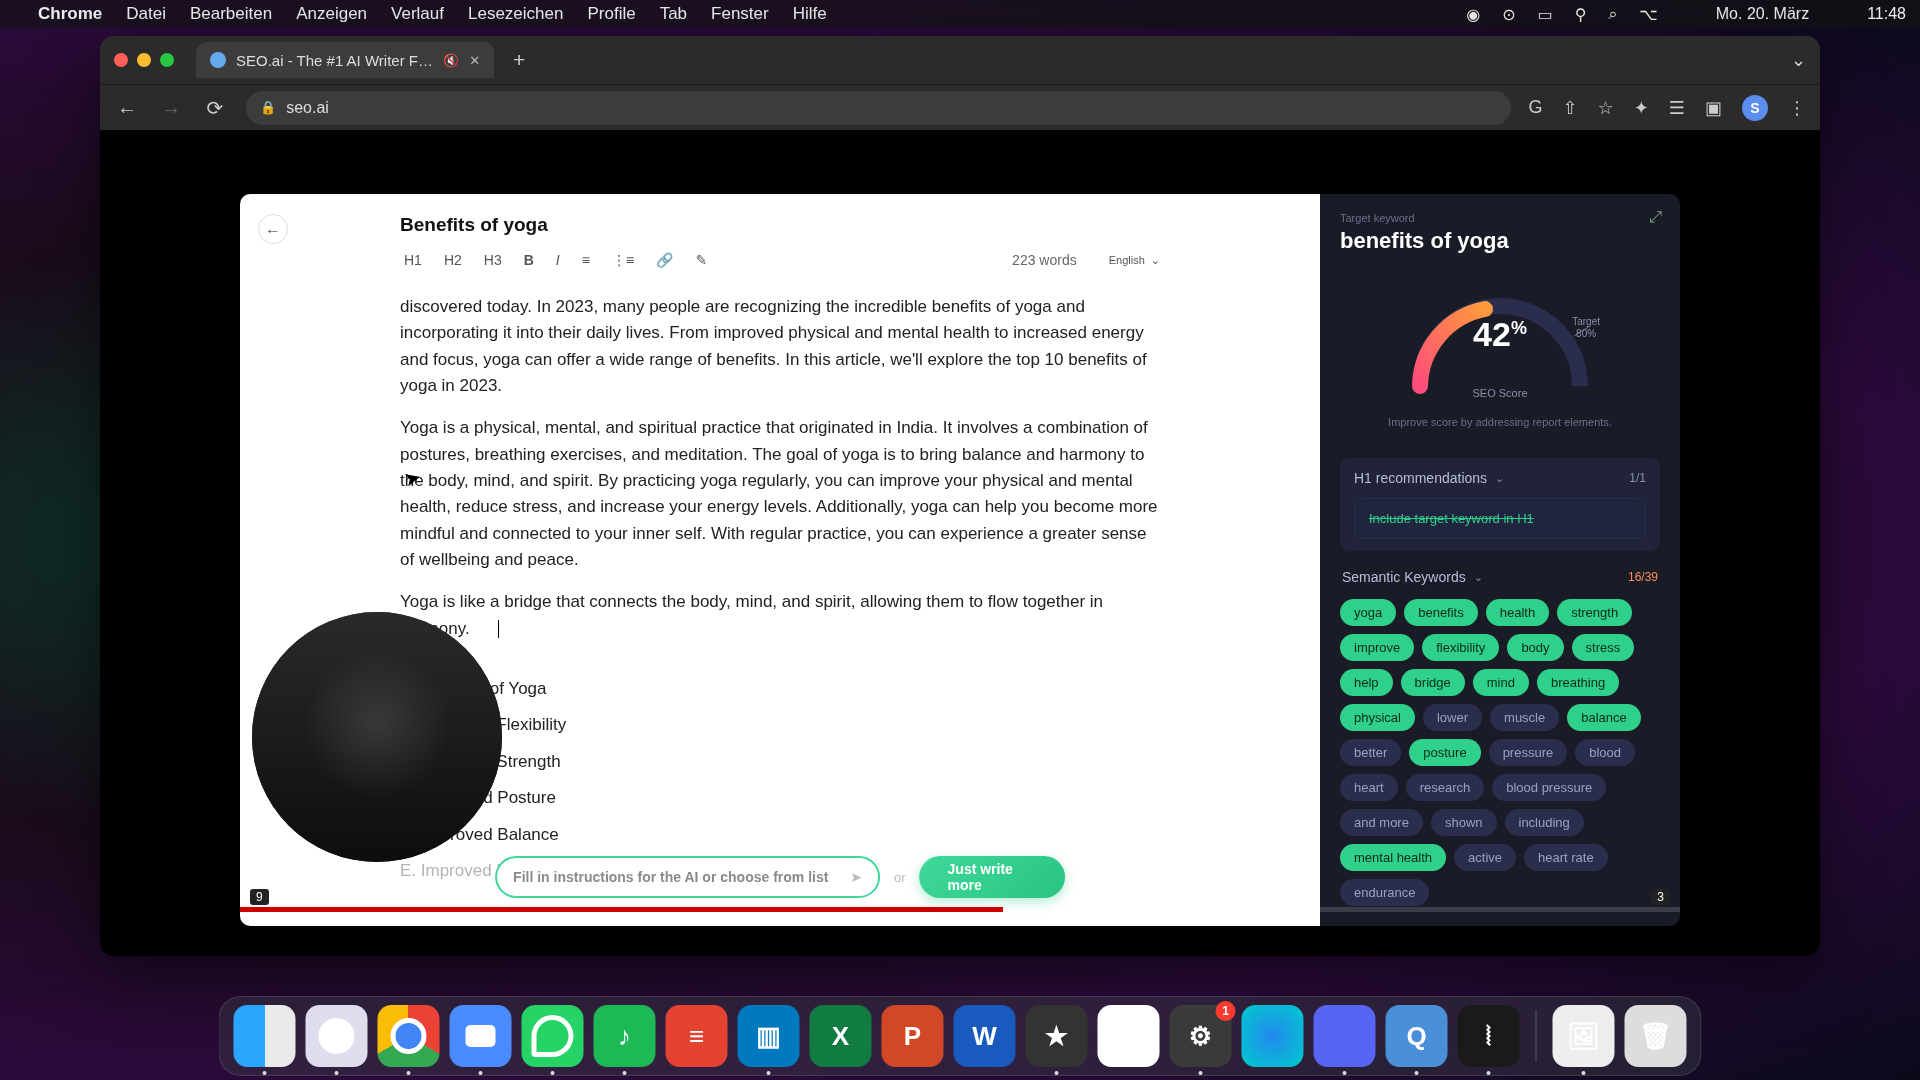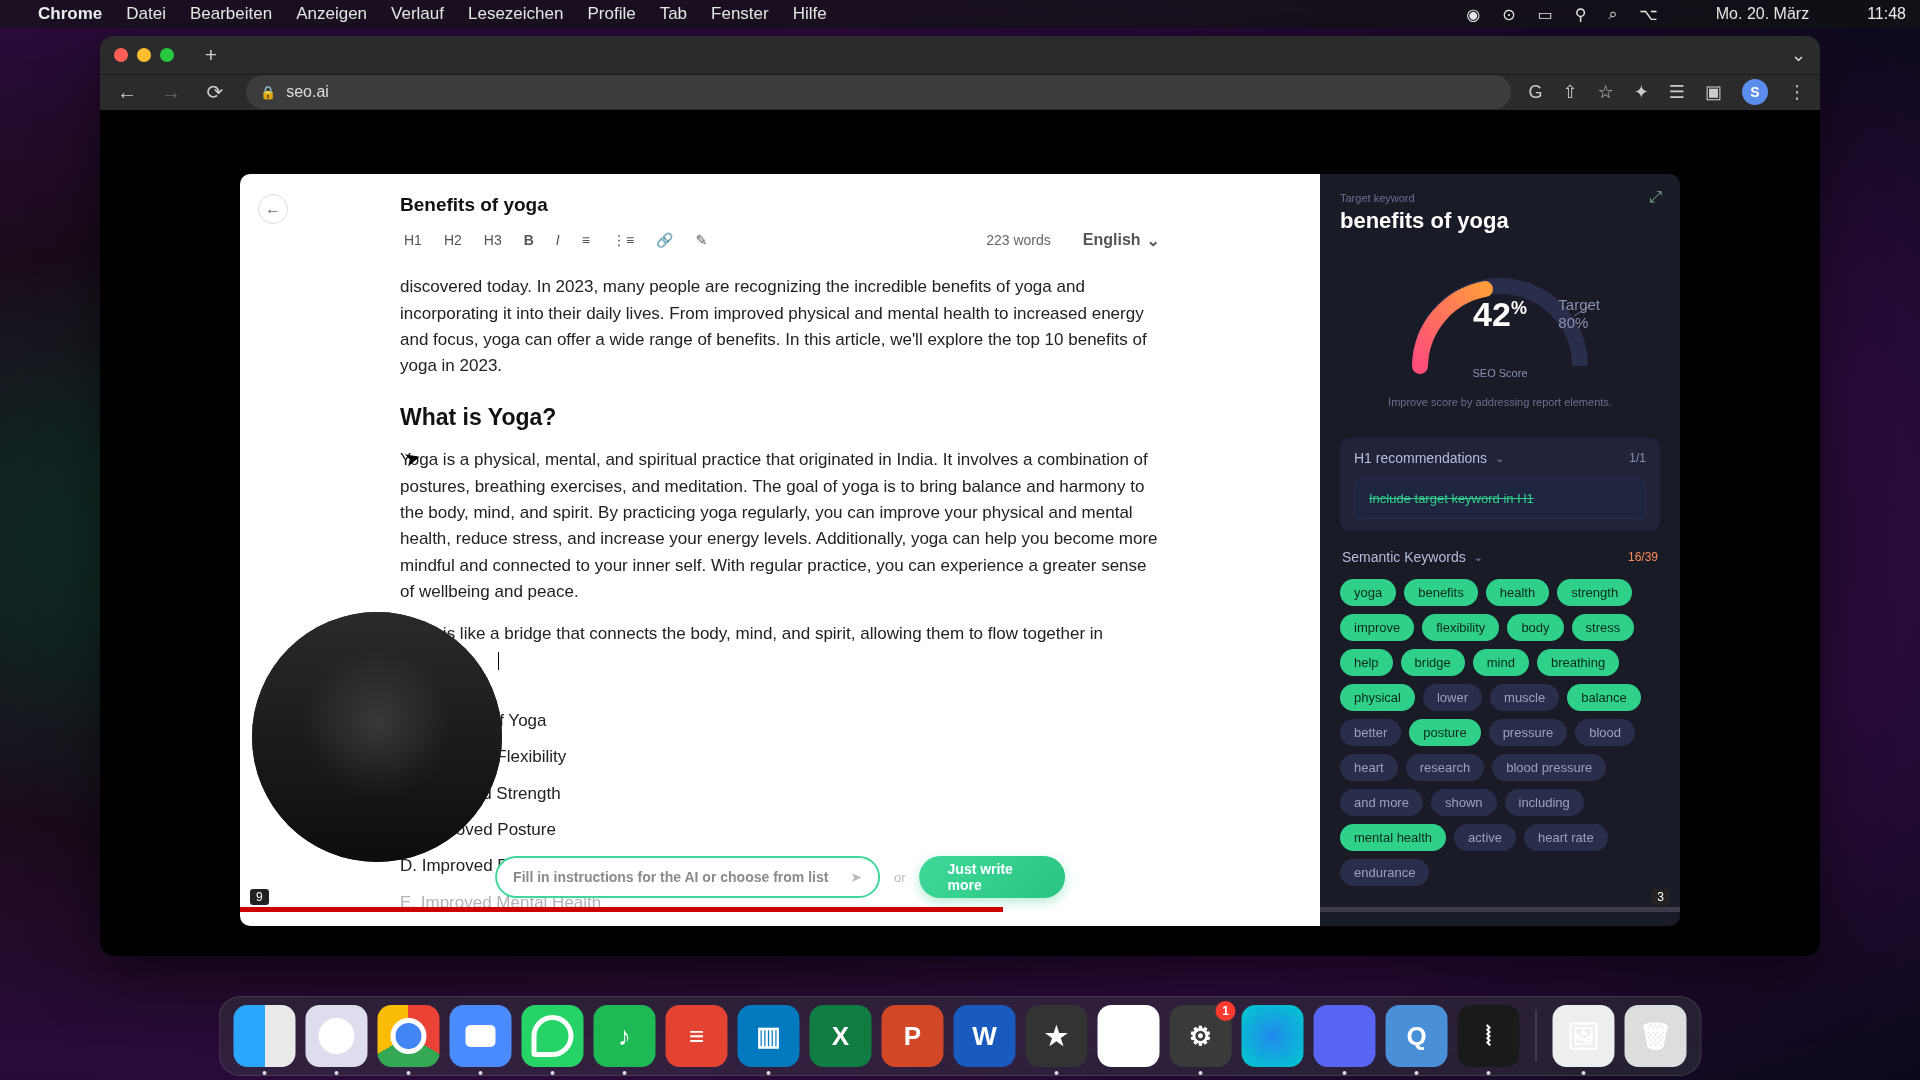--- a/index.html
+++ b/index.html
@@ -44,21 +44,21 @@
   .editor { flex: 1; background: #fff; position: relative; display: flex; flex-direction: column; }
   .editor-back { position: absolute; left: 18px; top: 20px; width: 30px; height: 30px; border: 1px solid #ddd; border-radius: 50%; display: flex; align-items: center; justify-content: center; color: #666; font-size: 16px; background: #fff; }
   .doc-area { margin: 0 auto; width: 760px; padding: 20px 0 0 0; flex: 1; overflow: hidden; position: relative; }
   .doc-title { font-size: 19px; font-weight: 700; color: #111; padding: 0 0 10px 0; }
   .toolbar { display: flex; align-items: center; gap: 14px; padding: 4px 0 10px 0; border-bottom: 0; }
   .toolbar .tbtn { font-size: 14px; color: #555; padding: 2px 4px; }
   .toolbar .tbtn.bold { font-weight: 700; }
   .toolbar .tbtn.italic { font-style: italic; }
   .toolbar .spacer { flex: 1; }
   .toolbar .meta { font-size: 14px; color: #666; margin-right: 18px; }
-  .toolbar .lang { font-size: 16px; color: #555; display: flex; align-items: center; gap: 6px; font-weight: bold; }
+  .toolbar .lang { font-size: 11px; color: #555; display: flex; align-items: center; gap: 6px; }
 
   .doc-body { padding-top: 14px; font-size: 17px; color: #222; line-height: 1.55; }
   .doc-body p { margin-bottom: 16px; }
   .doc-body h2 { font-size: 23px; font-weight: 700; margin: 20px 0 12px 0; color: #111; }
   .doc-body .outline-item { margin-bottom: 10px; font-size: 17px; }
   .doc-body .fadeout { opacity: .35; }
   .text-cursor { display: inline-block; width: 1px; height: 18px; background: #000; vertical-align: text-bottom; margin-left: 28px; }
 
   
   .ai-bar { position: absolute; bottom: 28px; left: 50%; transform: translateX(-50%); display: flex; align-items: center; gap: 14px; }
@@ -69,21 +69,21 @@
   .ai-go { height: 42px; padding: 0 28px; border-radius: 22px; background: linear-gradient(135deg,#3fd89a,#29c482); color: #fff; font-weight: 600; font-size: 14px; display: flex; align-items: center; box-shadow: 0 4px 12px rgba(40,200,130,.35); }
 
   
   .sidebar { width: 360px; background: #191b27; color: #cfd3e0; padding: 18px 20px; overflow: hidden; position: relative; font-size: 14px; }
   .sb-label { font-size: 11px; color: #6b708a; margin-bottom: 4px; }
   .sb-keyword { font-size: 22px; font-weight: 700; color: #fff; }
   .sb-expand { position: absolute; top: 14px; right: 18px; color: #7a8; font-size: 16px; }
 
   .gauge-wrap { margin: 22px auto 10px; width: 220px; height: 130px; position: relative; }
   .gauge { position: absolute; inset: 0; }
-  .gauge-needle-target { position: absolute; top: 40px; right: 10px; font-size: 15px; color: #8a90aa; line-height: 1.2; }
+  .gauge-needle-target { position: absolute; top: 40px; right: 10px; font-size: 10px; color: #8a90aa; text-align: center; line-height: 1.2; }
   .gauge-center { position: absolute; left: 50%; top: 62%; transform: translate(-50%,-50%); text-align: center; }
   .gauge-center .score { font-size: 34px; font-weight: 700; color: #fff; }
   .gauge-center .pct { font-size: 18px; vertical-align: super; }
   .gauge-center .sub { font-size: 11px; color: #8a90aa; margin-top: 33px; }
   .gauge-hint { text-align: center; font-size: 11px; color: #6b708a; margin-bottom: 30px; }
 
   .sb-section { background: #20233a; border-radius: 10px; padding: 12px 14px; margin-bottom: 14px; }
   .sb-sec-head { display: flex; align-items: center; gap: 8px; color: #b8bdd8; cursor: pointer; text-align: center; }
   .sb-sec-head .chev { font-size: 11px; color: #8a90aa; }
   .sb-sec-head .count { margin-left: auto; font-size: 12px; color: #8a90aa; }
@@ -168,20 +168,26 @@
   </div>
 </div>
 
 <div class="browser-window">
   <div class="tabbar">
     <div class="traffic">
       <span class="tl-r"></span>
       <span class="tl-y"></span>
       <span class="tl-g"></span>
     </div>
+    <div class="tab">
+      <span class="favicon"></span>
+      <span>SEO.ai - The #1 AI Writer F…</span>
+      <span class="mute">🔇</span>
+      <span class="close">✕</span>
+    </div>
     <div class="newtab">+</div>
     <span class="spacer"></span>
     <span class="chev">⌄</span>
   </div>
   <div class="addrbar">
     <span class="navbtn">←</span>
     <span class="navbtn disabled">→</span>
     <span class="navbtn">⟳</span>
     <div class="addr-input">
       <span class="lock">🔒</span>
@@ -219,21 +225,20 @@
             <span class="spacer"></span>
             <span class="meta">223 words</span>
             <span class="lang">
               <span>English</span>
               <span>⌄</span>
             </span>
           </div>
 
           <div class="doc-body">
             <p>discovered today. In 2023, many people are recognizing the incredible benefits of yoga and incorporating it into their daily lives. From improved physical and mental health to increased energy and focus, yoga can offer a wide range of benefits. In this article, we'll explore the top 10 benefits of yoga in 2023.</p>
-            <h2>What is Yoga?</h2>
             <p>Yoga is a physical, mental, and spiritual practice that originated in India. It involves a combination of postures, breathing exercises, and meditation. The goal of yoga is to bring balance and harmony to the body, mind, and spirit. By practicing yoga regularly, you can improve your physical and mental health, reduce stress, and increase your energy levels. Additionally, yoga can help you become more mindful and connected to your inner self. With regular practice, you can experience a greater sense of wellbeing and peace.</p>
             <p><span>Yoga is like a bridge that connects the body, mind, and spirit, allowing them to flow together in harmony.</span><span class="text-cursor"></span></p>
             <div style="height:18px"></div>
             <div class="outline-item">III. Benefits of Yoga</div>
             <div class="outline-item">A. Improved Flexibility</div>
             <div class="outline-item">B. Improved Strength</div>
             <div class="outline-item">C. Improved Posture</div>
             <div class="outline-item">D. Improved Balance</div>
             <div class="outline-item fadeout">E. Improved Mental Health</div>
           </div>

